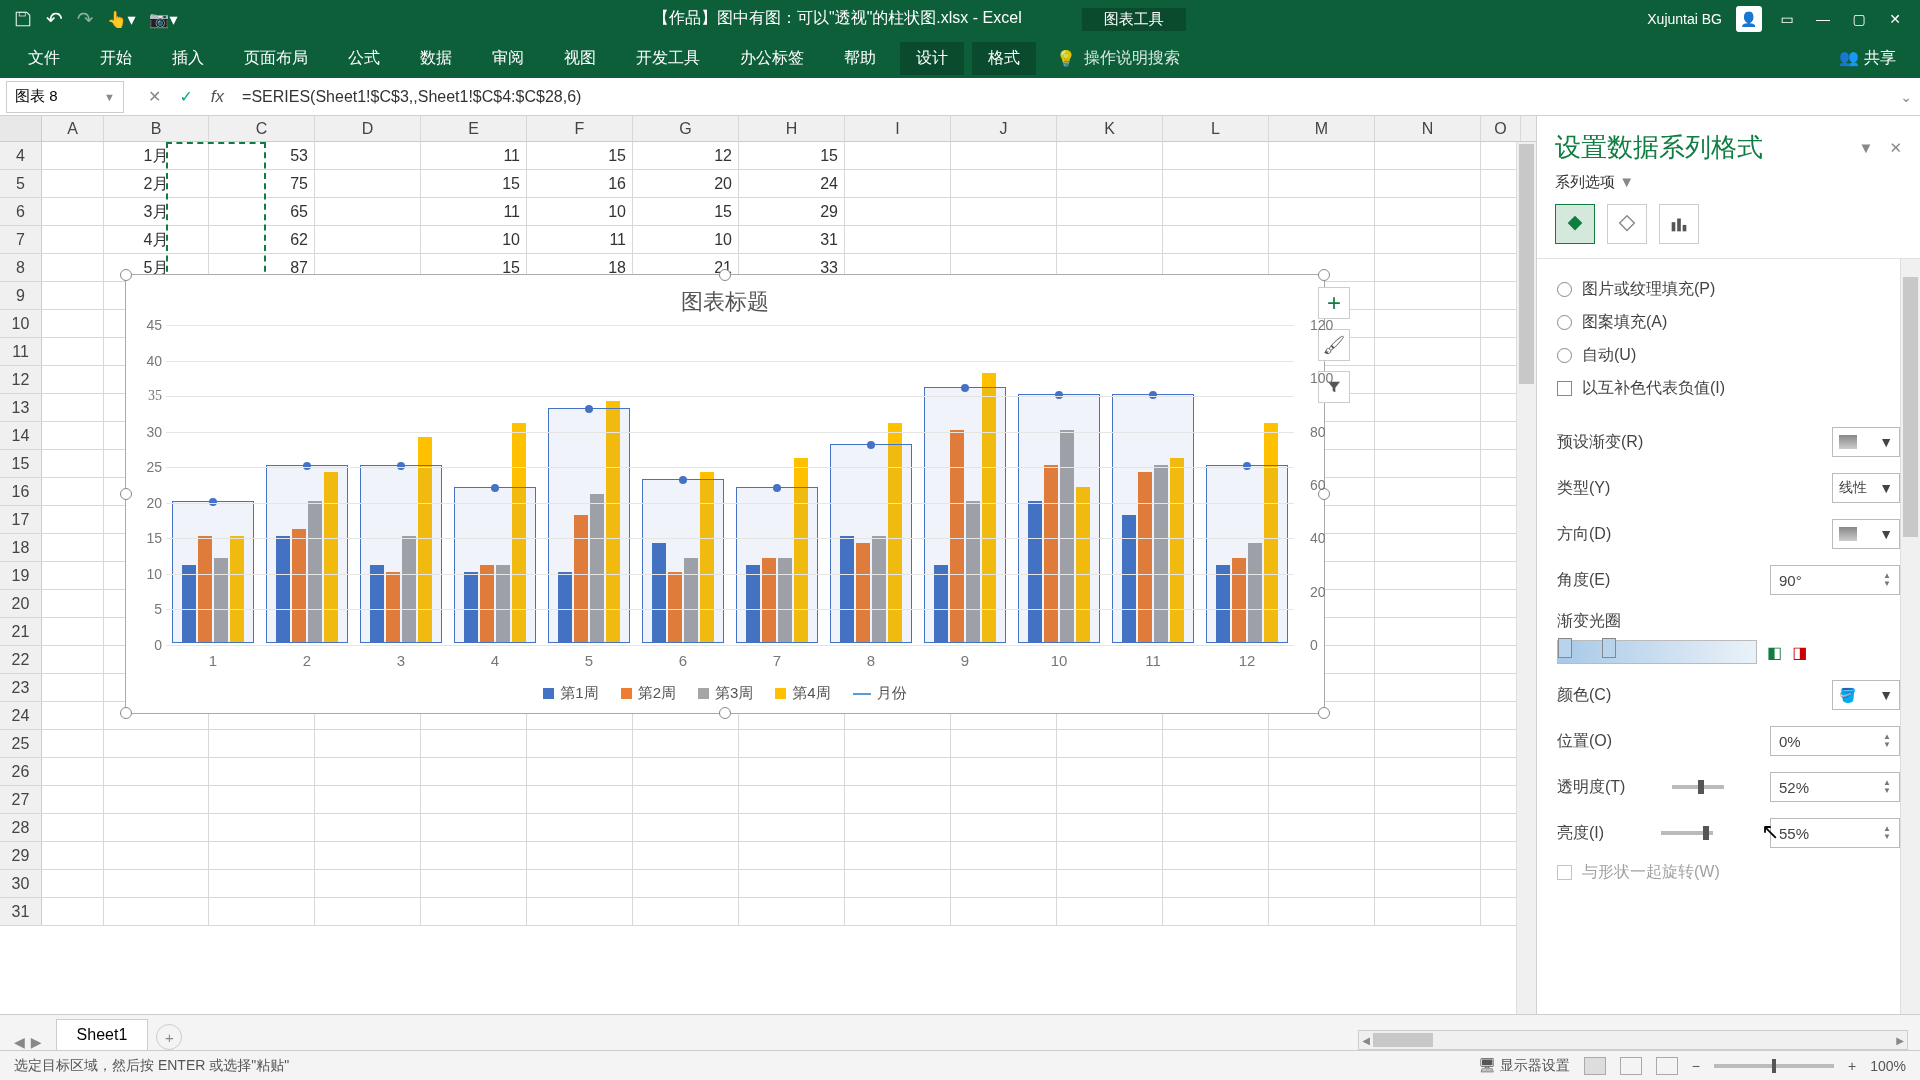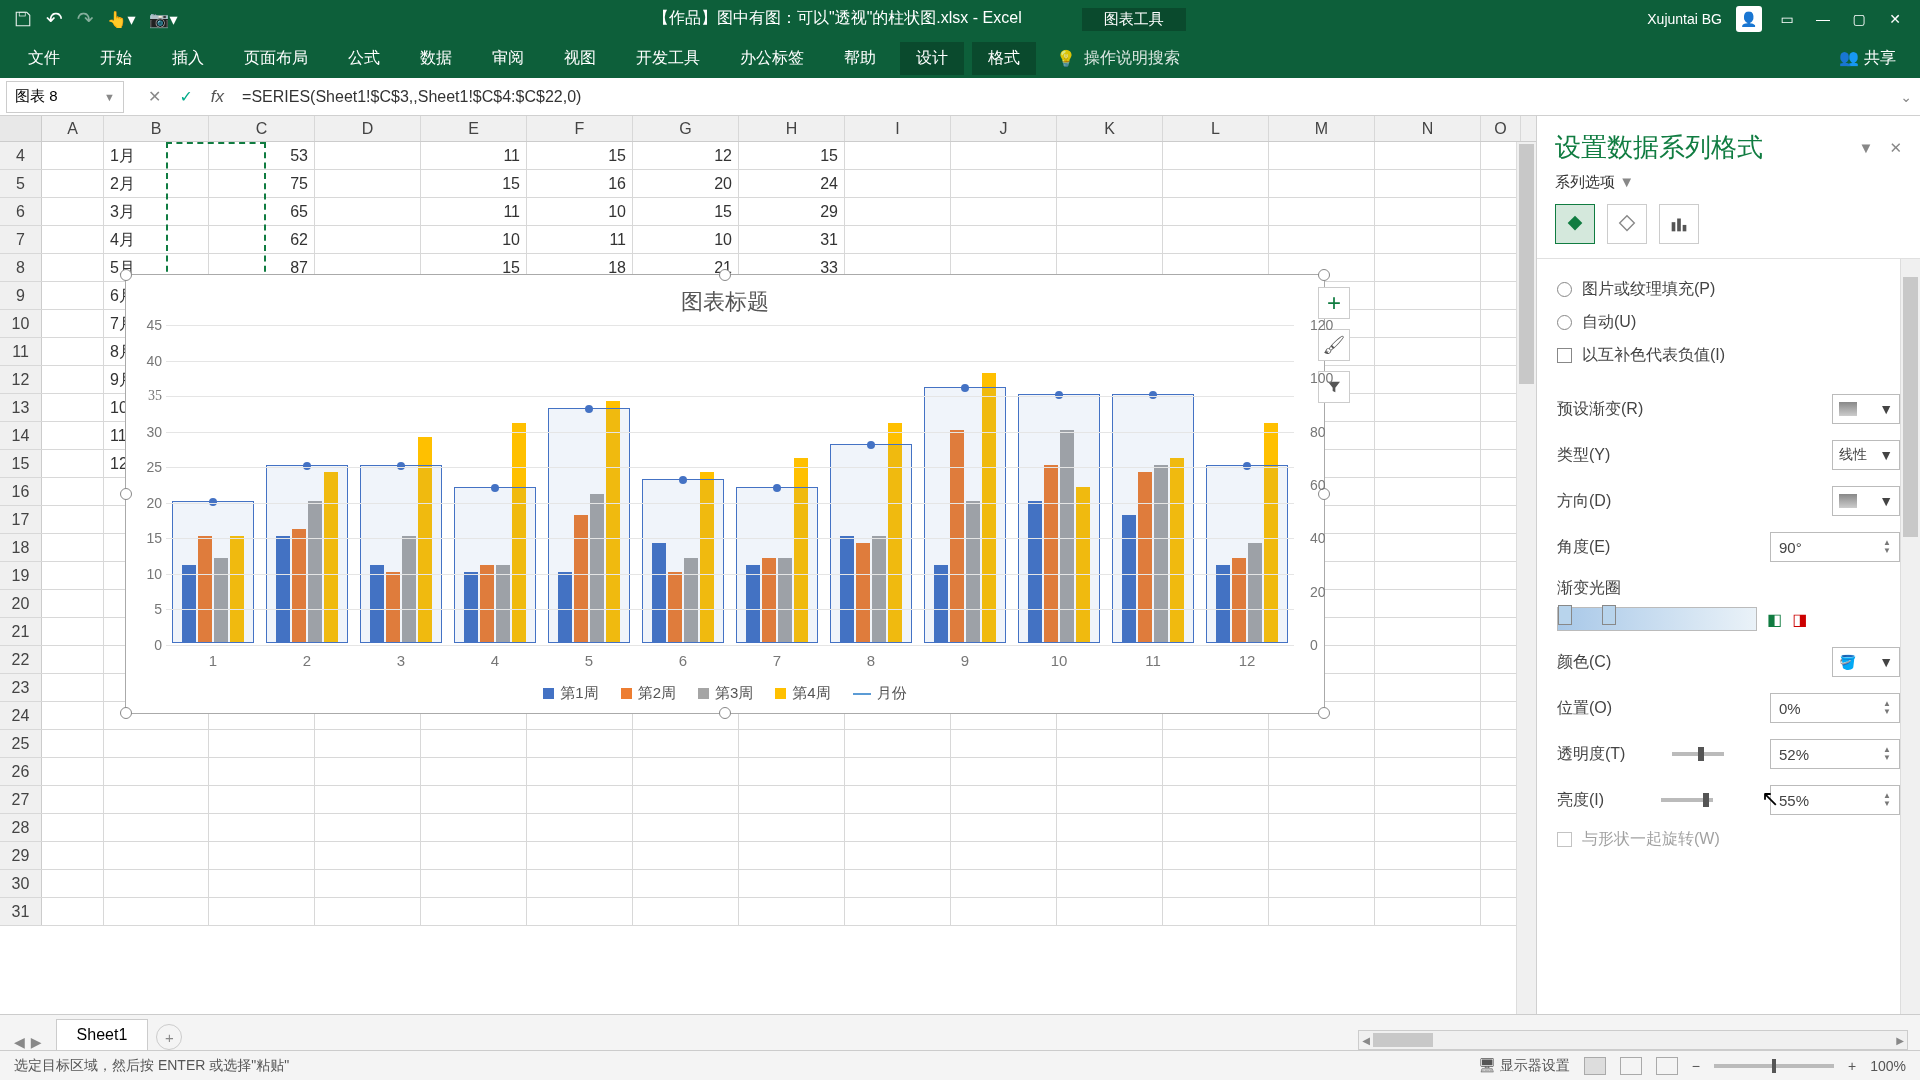--- a/index.html
+++ b/index.html
@@ -26,21 +26,21 @@
 .fb-expand{width:28px;text-align:center;color:#888;font-size:14px}
 .main{display:flex;height:calc(100% - 38px - 40px - 38px - 36px - 30px)}
 .grid-area{flex:1;position:relative;overflow:hidden}
 .colheaders{height:26px;display:flex;border-bottom:1px solid #ccc;background:#f0f0f0}
 .rowcol-corner{width:42px;border-right:1px solid #ccc;background:#e8e8e8}
 .colh{border-right:1px solid #d8d8d8;text-align:center;font-size:16px;color:#444;line-height:26px}
 .rows{display:flex;flex-direction:column}
 .row{display:flex;height:28px;border-bottom:1px solid #d8d8d8}
 .rowh{width:42px;text-align:center;background:#f0f0f0;border-right:1px solid #ccc;font-size:16px;color:#444;line-height:28px}
 .cell{border-right:1px solid #d8d8d8;padding:0 6px;text-align:right;line-height:28px;font-size:16px;color:#333}
-.cell.left{text-align:left}
+.cell.left{text-align:center}
 .marquee{position:absolute;border:2px dashed #107c41;pointer-events:none}
 .chart-wrap{position:absolute;left:125px;top:158px;width:1200px;height:440px;background:#fff;border:1px solid #aaa}
 .chart-handle{position:absolute;width:12px;height:12px;background:#fff;border:1.5px solid #888;border-radius:6px}
 .chart-title{text-align:center;font-size:22px;color:#555;padding:12px 0 6px}
 .chart-plot{position:absolute;left:40px;top:50px;right:30px;bottom:70px}
 .axis-y{position:absolute;left:-34px;top:0;bottom:0;width:30px}
 .axis-y2{position:absolute;right:-34px;top:0;bottom:0;width:30px;text-align:left}
 .ylab{position:absolute;font-size:14px;color:#777;right:0;transform:translateY(-50%)}
 .ylab2{position:absolute;font-size:14px;color:#777;left:12px;transform:translateY(-50%)}
 .gridline{position:absolute;left:0;right:0;height:1px;background:#e5e5e5}
@@ -153,21 +153,21 @@
 <div class="namebox-bar">
   <div class="namebox">
     <span>图表 8</span>
       <span style="color:#888;font-size:11px">▼</span>
   </div>
   <div class="fx-icons">
     <span>✕</span>
     <span style="color:#0a8">✓</span>
   </div>
   <span class="fx-label">fx</span>
-  <div class="formula">=SERIES(Sheet1!$C$3,,Sheet1!$C$4:$C$22,0)</div>
+  <div class="formula">=SERIES(Sheet1!$C$3,,Sheet1!$C$4:$C$28,6)</div>
   <div class="fb-expand">⌄</div>
 </div>
 
 <div class="main">
   <div class="grid-area">
     <div class="colheaders" id="colheaders">
       <div class="rowcol-corner"></div>
     <div class="colh" style="width: 62px;">A</div>
         <div class="colh" style="width: 105px;">B</div>
         <div class="colh" style="width: 106px;">C</div>
@@ -926,20 +926,24 @@
           </svg>
         </div>
     </div>
     <div class="fp-body">
       <div class="fp-opt">
           <div class="fp-radio"></div>
           <span>图片或纹理填充(P)</span>
         </div>
       <div class="fp-opt">
           <div class="fp-radio"></div>
+          <span>图案填充(A)</span>
+        </div>
+      <div class="fp-opt">
+          <div class="fp-radio"></div>
           <span>自动(U)</span>
         </div>
       <div class="fp-opt">
           <div class="fp-check"></div>
           <span>以互补色代表负值(I)</span>
         </div>
       <div style="height:14px"></div>
       <div class="fp-row">
           <span>预设渐变(R)</span>
           <div class="fp-dd">

